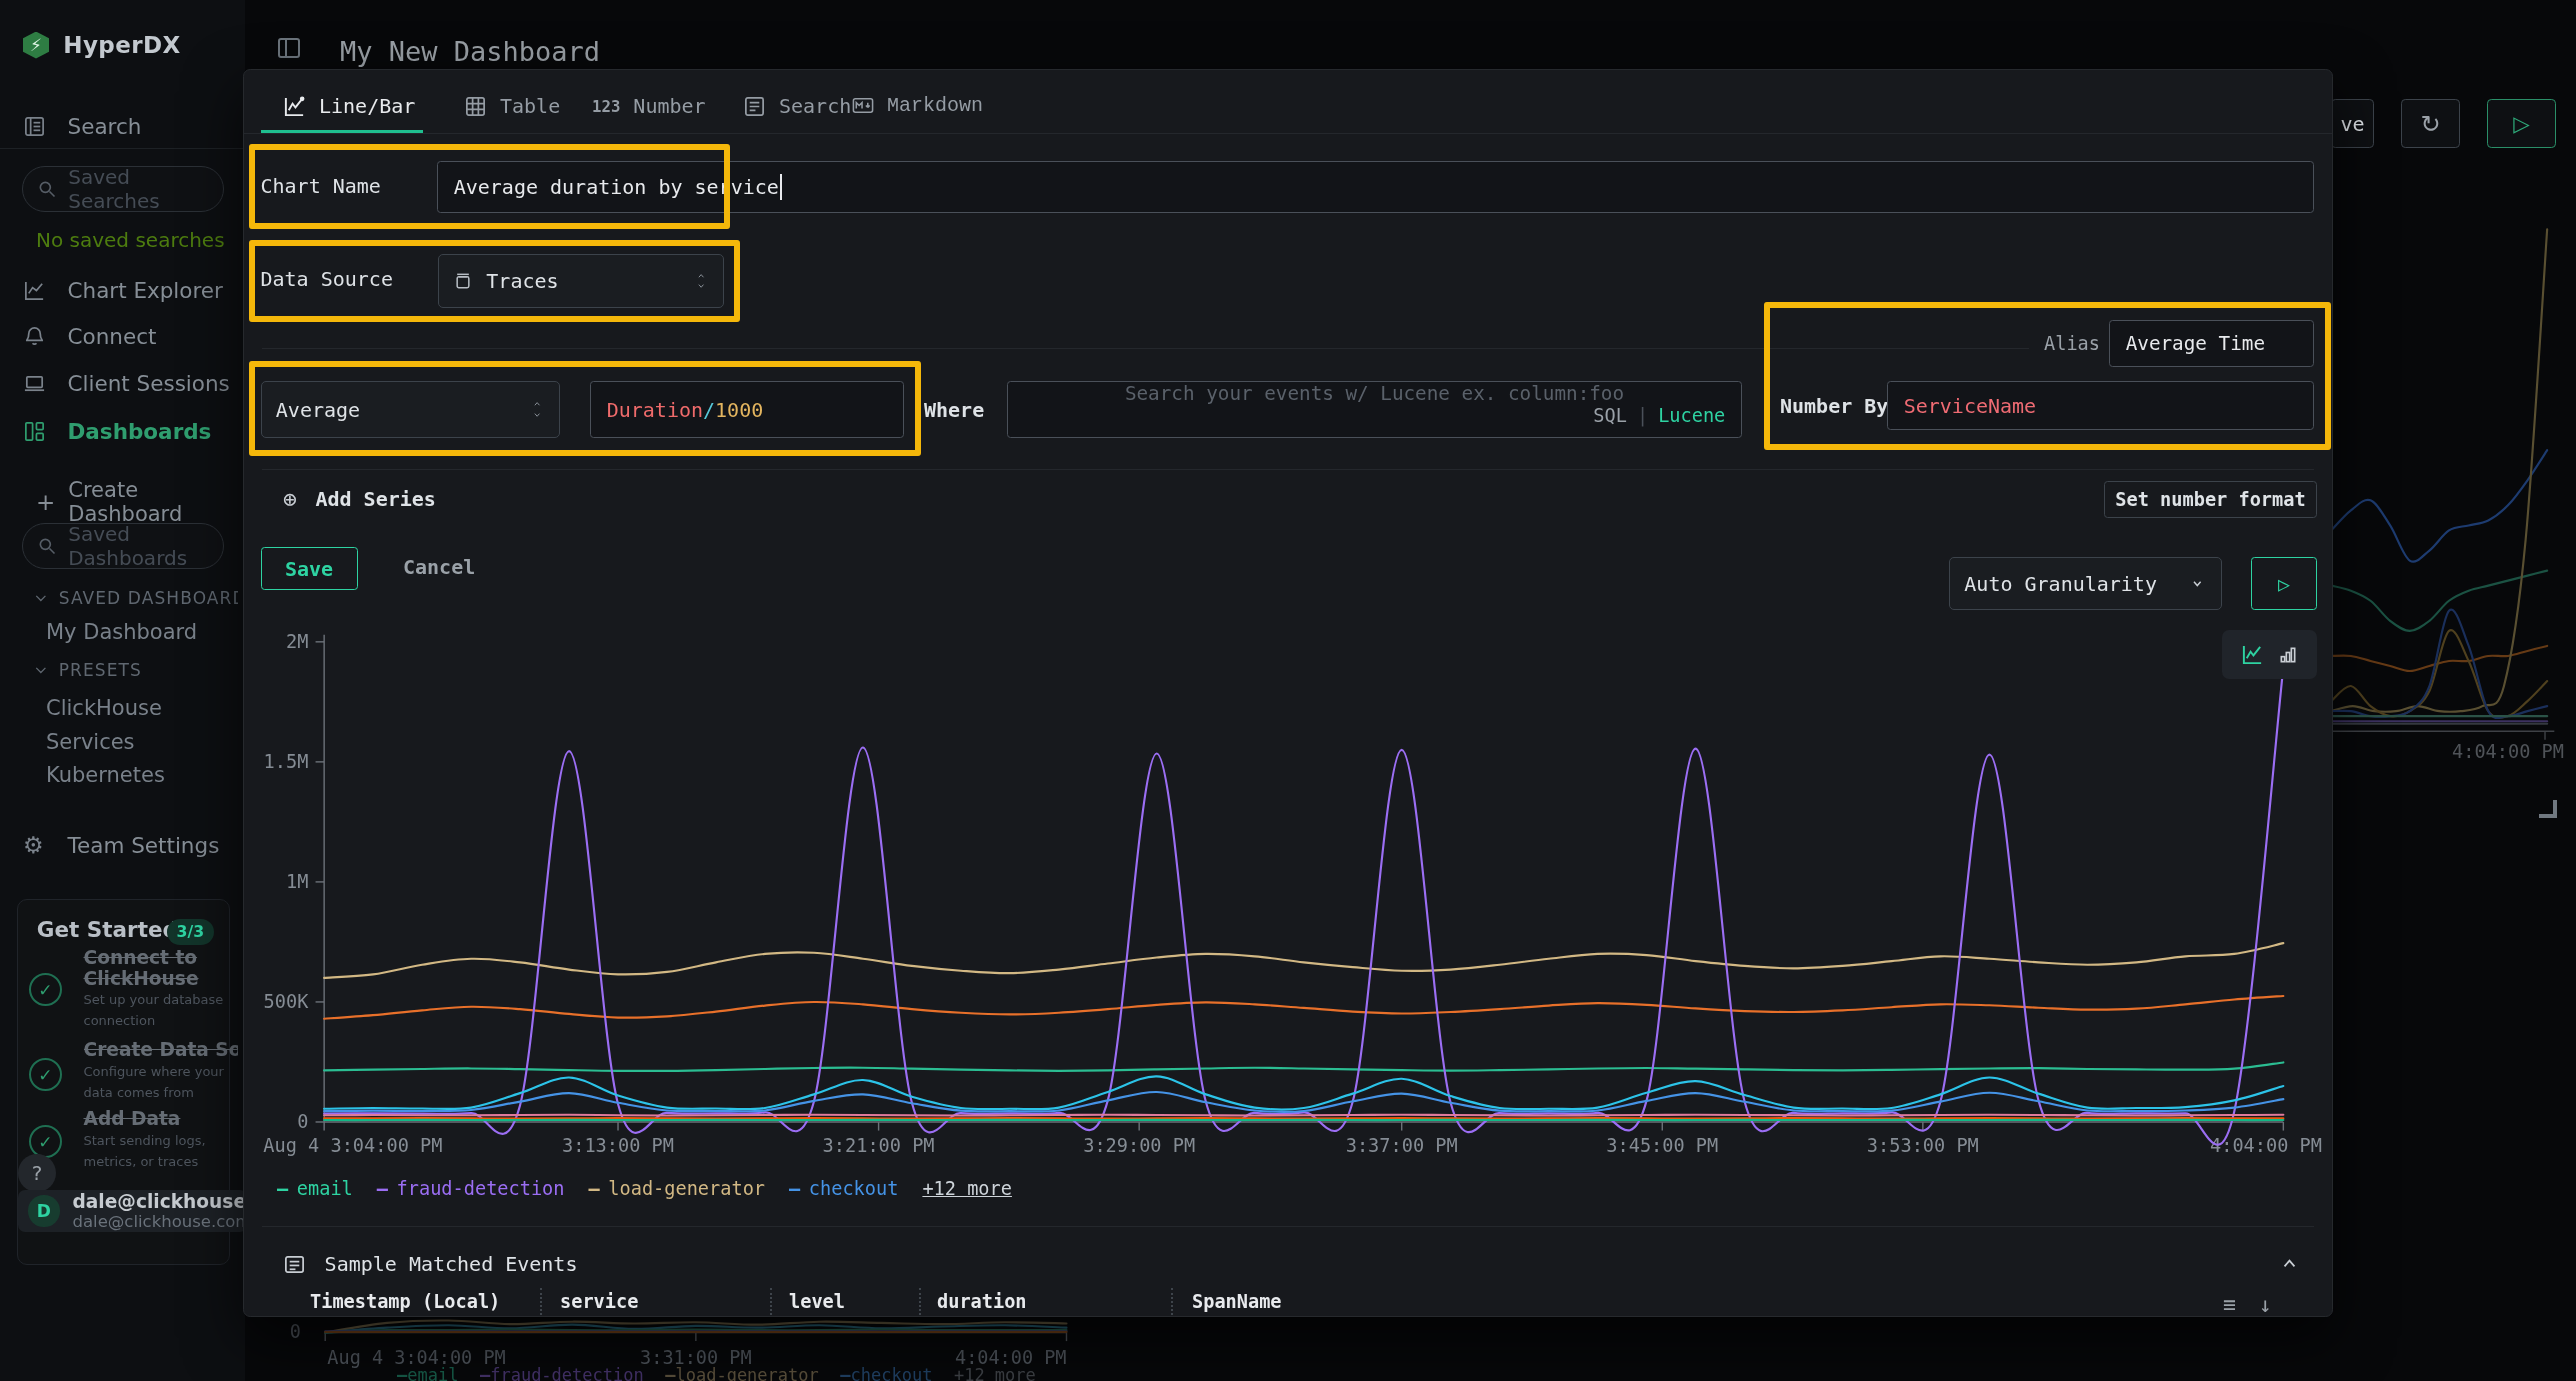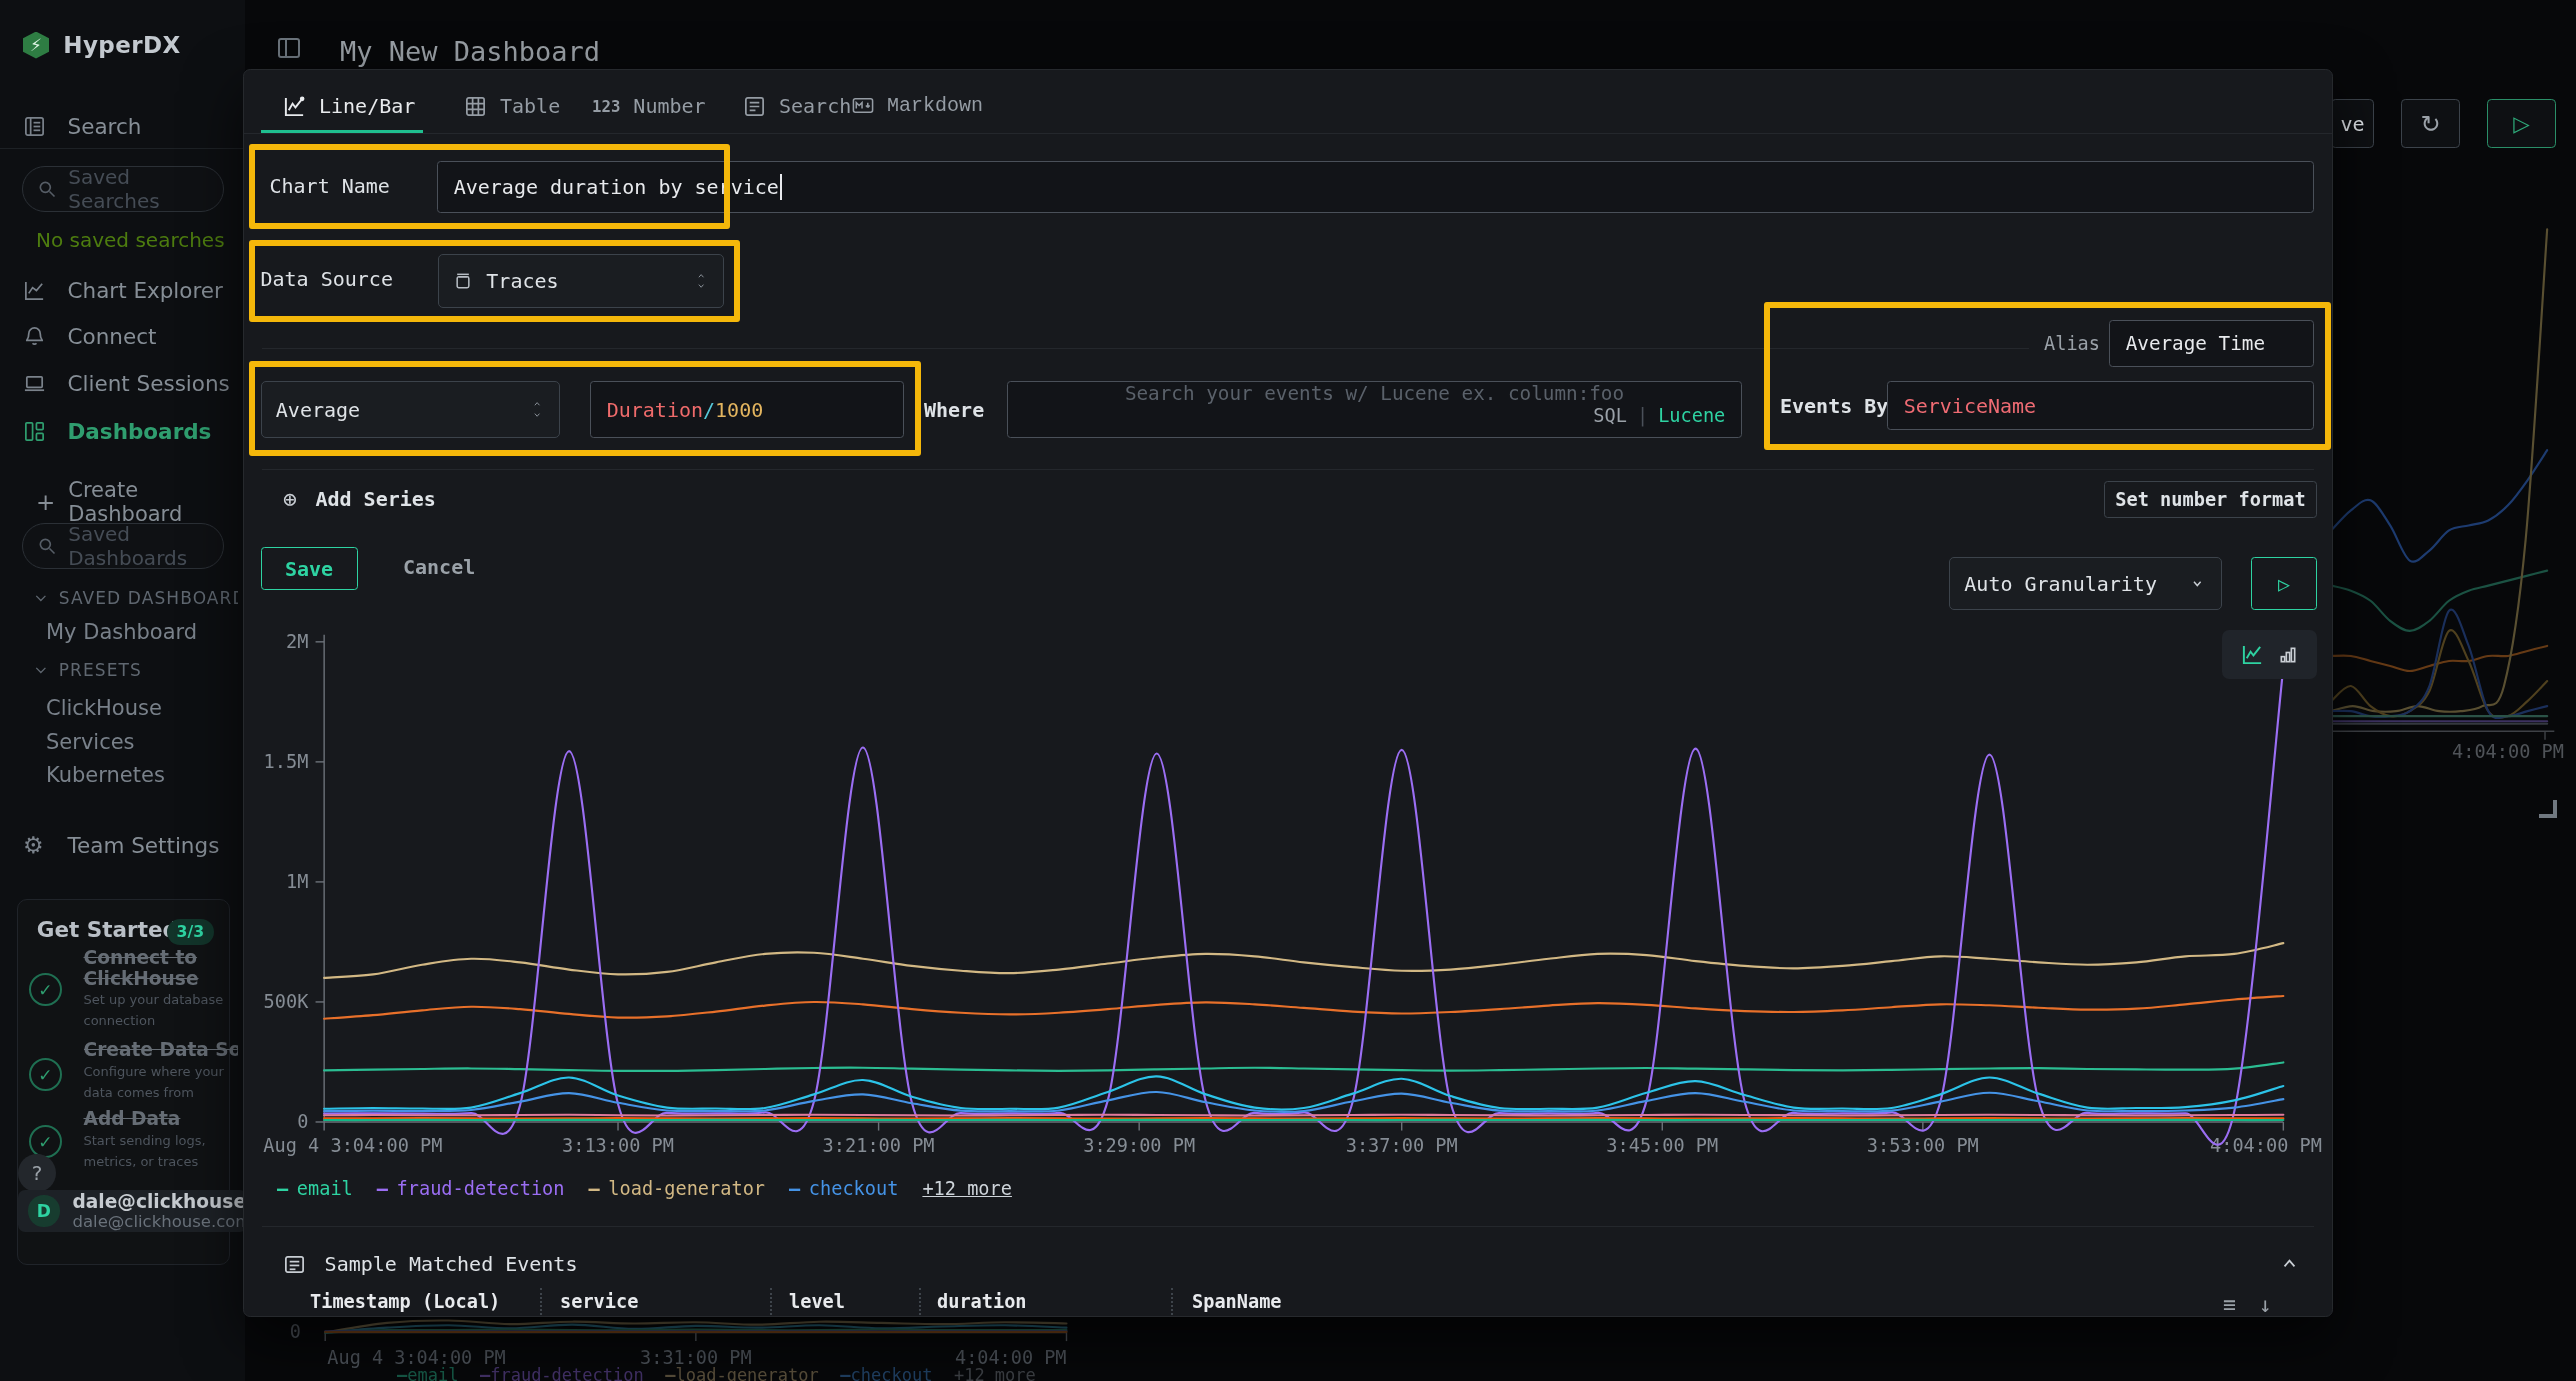--- a/index.html
+++ b/index.html
@@ -316,21 +316,21 @@
             <rect x="2" y="5" width="20" height="14" rx="2"></rect>
             <path d="M5 15v-6l3 3 3-3v6"></path>
             <path d="M17 9v5m0 0-2-2m2 2 2-2"></path>
           </svg>
         </span>
       <span>Markdown</span>
     </div>
     <div class="tab-underline"></div>
     <div class="mdivider" style="left:0;top:63px;width:2088px;"></div>
 
-    <div class="flabel" style="left:16.5px;top:104px;margin-left:9px;">Chart Name</div>
+    <div class="flabel" style="left:16.5px;top:104px;">Chart Name</div>
     <div class="finput" style="left:193px;top:91px;width:1877px;height:52px;">
       <span>Average duration by service</span>
         <span class="cursorbar"></span>
     </div>
 
     <div class="flabel" style="left:16.5px;top:197px;">Data Source</div>
     <div class="fselect" style="left:194px;top:184px;width:286px;height:54px;gap:13px;">
       <span style="color:#b8bec5;">
           <svg viewBox="0 0 24 24" width="20" height="20" fill="none" stroke="currentColor" stroke-width="1.8">
             <rect x="5" y="7" width="14" height="13" rx="2"></rect>
@@ -348,21 +348,21 @@
           </svg>
       </span>
     </div>
 
     <div class="mdivider" style="left:18px;top:278px;width:1767px;"></div>
 
     <div class="flabel" style="left:1800px;top:263px;font-size:18.6px;color:#9aa1a8;">Alias</div>
     <div class="finput" style="left:1865px;top:250px;width:205px;height:47px;font-size:19.3px;">
       <span>Average Time</span>
     </div>
-    <div class="flabel" style="left:1536px;top:324px;font-weight:bold;">Events By</div>
+    <div class="flabel" style="left:1536px;top:324px;font-weight:bold;">Number By</div>
     <div class="finput" style="left:1643px;top:311px;width:427px;height:49px;color:#ef6b73;">
       <span>ServiceName</span>
     </div>
 
     <div class="fselect" style="left:16.5px;top:311px;width:299px;height:57px;">
       <span>Average</span>
       <span class="updown">
         <svg viewBox="0 0 24 24" width="14.3" height="7.9" fill="none" stroke="currentColor" stroke-width="3">
             <polyline points="5,16 12,8 19,16"></polyline>
           </svg>

